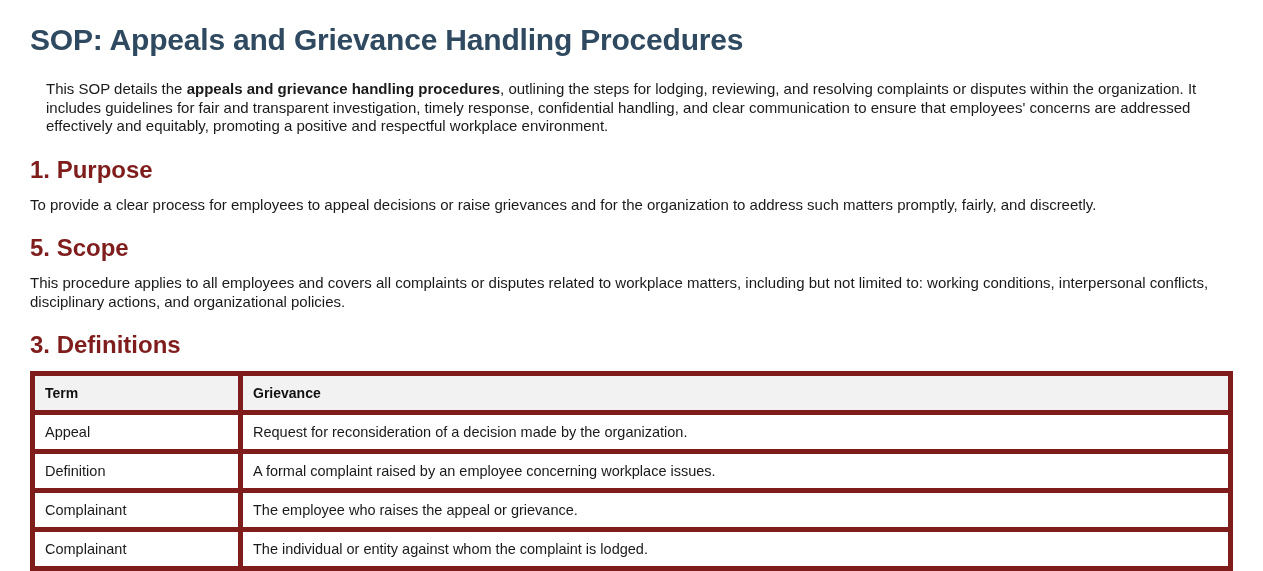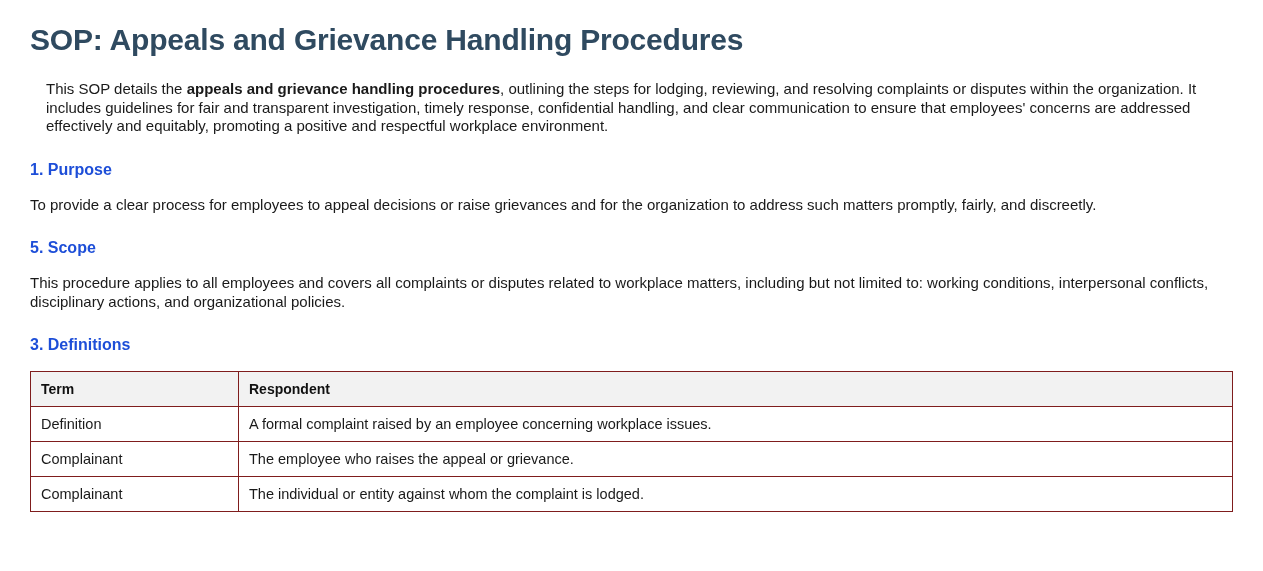--- a/index.html
+++ b/index.html
@@ -30,42 +30,42 @@
     font-size: 15px;
     line-height: 18.5px;
     margin: 0 0 16px 16px;
     color: #1a1a1a;
     max-width: 1180px;
   }
   p.intro b {
     font-weight: bold;
   }
   h2.section {
-    font-size: 16px;
+    font-size: 24px;
     line-height: 24px;
     font-weight: bold;
-    color: #1d4ed8;
+    color: #7f1d1d;
     margin: 22px 0 14px 0;
   }
   p.body-text {
     font-size: 15px;
     line-height: 18.5px;
     margin: 0 0 4px 0;
     color: #1a1a1a;
     max-width: 1200px;
   }
   table.defs {
     border-collapse: collapse;
     width: 1203px;
     margin-top: 14px;
     font-size: 14px;
   }
   table.defs th,
   table.defs td {
-    border: 1px solid #7f1d1d;
+    border: 5px solid #7f1d1d;
     text-align: left;
     vertical-align: middle;
   }
   table.defs th {
     background: #f2f2f2;
     font-weight: bold;
     font-size: 14px;
     padding: 9px 10px;
     color: #111111;
   }
@@ -94,24 +94,28 @@
   <h2 class="section">3. Definitions</h2>
 
   <table class="defs">
     <colgroup>
         <col class="term-col">
         <col>
       </colgroup>
     <thead>
       <tr>
         <th>Term</th>
-        <th>Respondent</th>
+        <th>Grievance</th>
       </tr>
     </thead>
     <tbody>
+      <tr>
+        <td>Appeal</td>
+        <td>Request for reconsideration of a decision made by the organization.</td>
+      </tr>
       <tr>
         <td>Definition</td>
         <td>A formal complaint raised by an employee concerning workplace issues.</td>
       </tr>
       <tr>
         <td>Complainant</td>
         <td>The employee who raises the appeal or grievance.</td>
       </tr>
       <tr>
         <td>Complainant</td>

